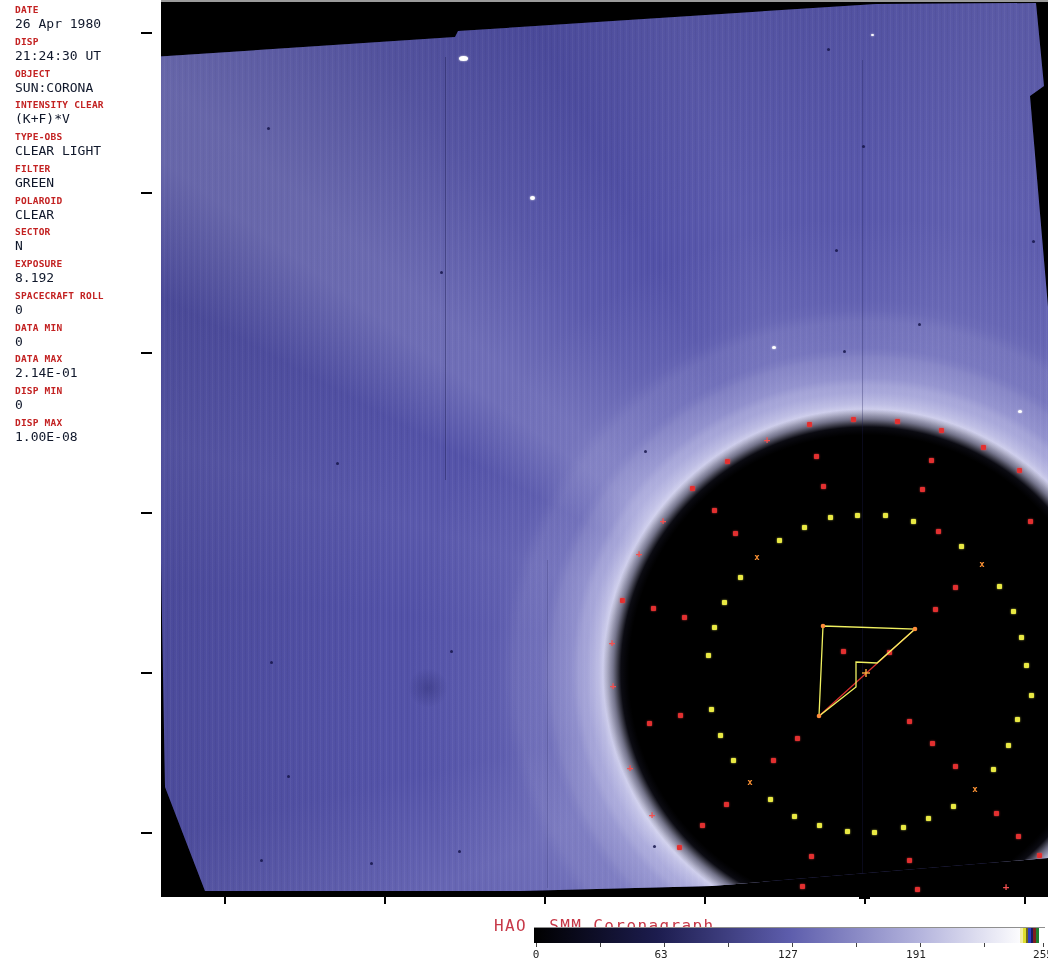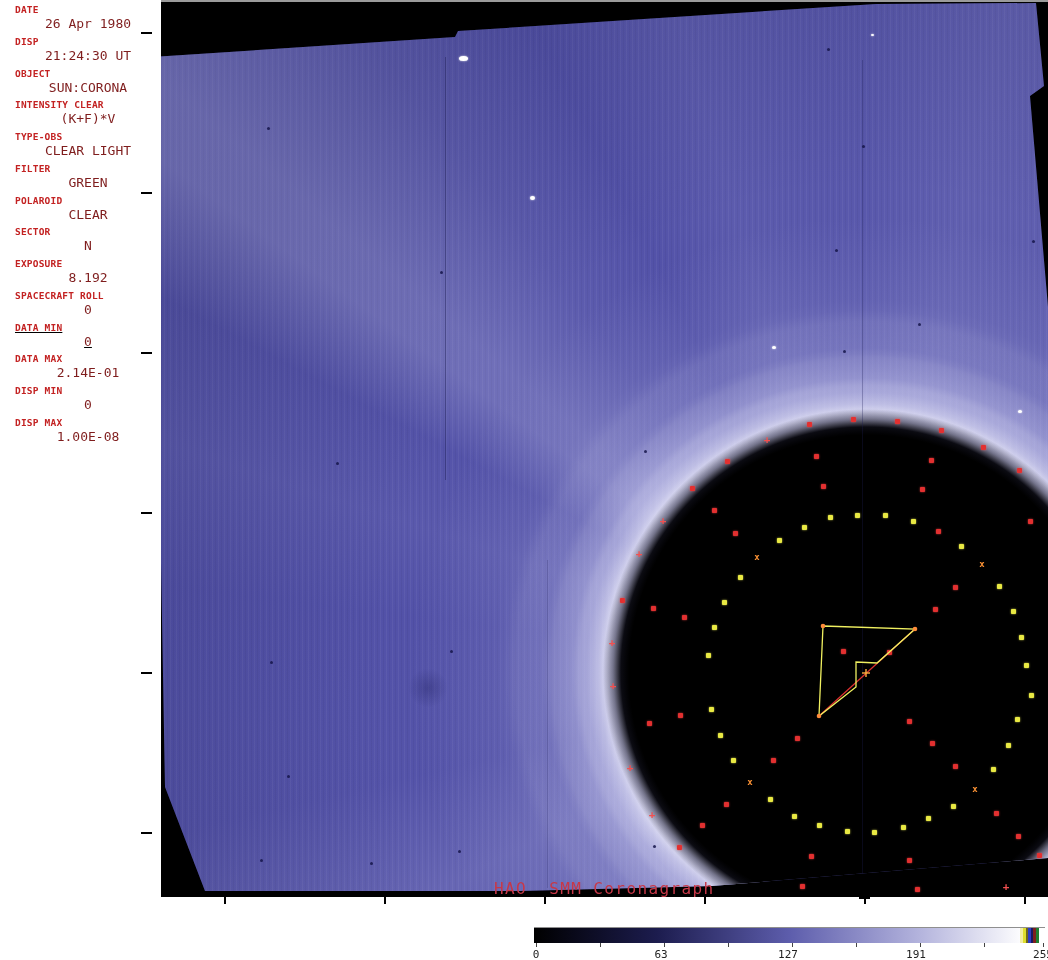--- a/index.html
+++ b/index.html
@@ -3,21 +3,21 @@
 <meta charset="utf-8">
 <style>
   html,body{margin:0;padding:0;background:#ffffff;}
   #stage{position:relative;width:1048px;height:960px;background:#ffffff;overflow:hidden;
          font-family:"DejaVu Sans Mono", monospace;}
 
   
   #sidebar{position:absolute;left:0;top:0;width:152px;height:960px;background:#ffffff;z-index:5;margin-left:9px;}
   .meta-row{position:absolute;left:6px;width:146px;}
   .meta-label{font-size:9.5px;font-weight:bold;color:#c32222;letter-spacing:.2px;line-height:10px;white-space:nowrap;}
-  .meta-value{font-size:13px;color:#7f1d1d;line-height:14px;margin-top:2px;white-space:nowrap;text-align:center;}
+  .meta-value{font-size:13px;color:#0f172a;line-height:14px;margin-top:2px;white-space:nowrap;}
 
   
   #viewport{position:absolute;left:152px;top:0;width:896px;height:897px;background:#000000;overflow:hidden;}
   #topline{position:absolute;left:0;top:0;width:896px;height:2px;background:#9b9b9b;z-index:4;}
   #corona{position:absolute;left:0;top:0;width:896px;height:897px;
     clip-path:polygon(0px 57px,303px 37px,306px 31px,724px 4px,884px 3px,892px 86px,878px 96px,896px 307px,896px 858px,560px 886px,368px 891px,53px 891px,13px 787px);
     background:
       radial-gradient(circle at 714px 672px, #000 0 237px, rgba(0,0,6,.95) 245px, rgba(8,8,34,.5) 253px, rgba(8,8,40,0) 263px),
       radial-gradient(circle at 714px 672px, rgba(255,255,255,0) 0 256px, rgba(255,255,255,.09) 259px 262px, rgba(255,255,255,0) 268px, rgba(255,255,255,.07) 284px 287px, rgba(255,255,255,0) 294px, rgba(255,255,255,.055) 312px 315px, rgba(255,255,255,0) 324px, rgba(255,255,255,.04) 348px 351px, rgba(255,255,255,0) 362px),
       radial-gradient(circle at 714px 672px, rgba(240,240,253,0) 0 226px, rgba(240,240,253,.92) 247px 251px, rgba(212,212,245,.6) 280px, rgba(176,176,226,.36) 318px, rgba(148,148,210,.17) 372px, rgba(140,140,205,0) 455px),
@@ -50,21 +50,21 @@
   .dot-o{color:#ff9435;}
   .dot-p{color:#f25050;font-size:11px;}
   #anno-svg{position:absolute;left:0;top:0;z-index:3;}
 
   
   .tick-left{position:absolute;left:141px;width:11px;height:2px;background:#000;z-index:6;}
   .tick-bottom{position:absolute;top:895px;width:2px;height:9px;background:#000;z-index:6;}
   .tick-bottom-h{position:absolute;top:897px;width:11px;height:2px;background:#000;z-index:6;}
 
   
-  #footer-title{position:absolute;left:494px;top:879px;font-size:16px;letter-spacing:1.4px;
+  #footer-title{position:absolute;left:494px;top:916px;font-size:16px;letter-spacing:1.4px;
                 color:#c73848;white-space:pre;z-index:6;}
   #colorbar{position:absolute;left:534px;top:927px;width:511px;height:15px;border-top:1px solid #8f8f8f;z-index:6;}
   #cbar-stripes{position:absolute;left:486px;top:0;height:15px;display:flex;}
   #cbar-stripes span{display:block;height:15px;}
   .cbar-tick{position:absolute;top:15px;width:1px;height:4px;background:#444;}
   .cbar-label{position:absolute;top:20px;font-size:11px;color:#222;transform:translateX(-50%);white-space:nowrap;}
 </style>
 </head>
 <body>
 
@@ -114,21 +114,21 @@
   <div class="meta-row" style="top: 259px;">
     <div class="meta-label">EXPOSURE</div>
     <div class="meta-value">8.192</div>
   </div>
 
   <div class="meta-row" style="top: 290.75px;">
     <div class="meta-label">SPACECRAFT ROLL</div>
     <div class="meta-value">0</div>
   </div>
 
-  <div class="meta-row" style="top: 322.5px; text-decoration: underline;">
+  <div class="meta-row" style="top: 322.5px;">
     <div class="meta-label">DATA MIN</div>
     <div class="meta-value">0</div>
   </div>
 
   <div class="meta-row" style="top: 354.25px;">
     <div class="meta-label">DATA MAX</div>
     <div class="meta-value">2.14E-01</div>
   </div>
 
   <div class="meta-row" style="top: 386px;">

